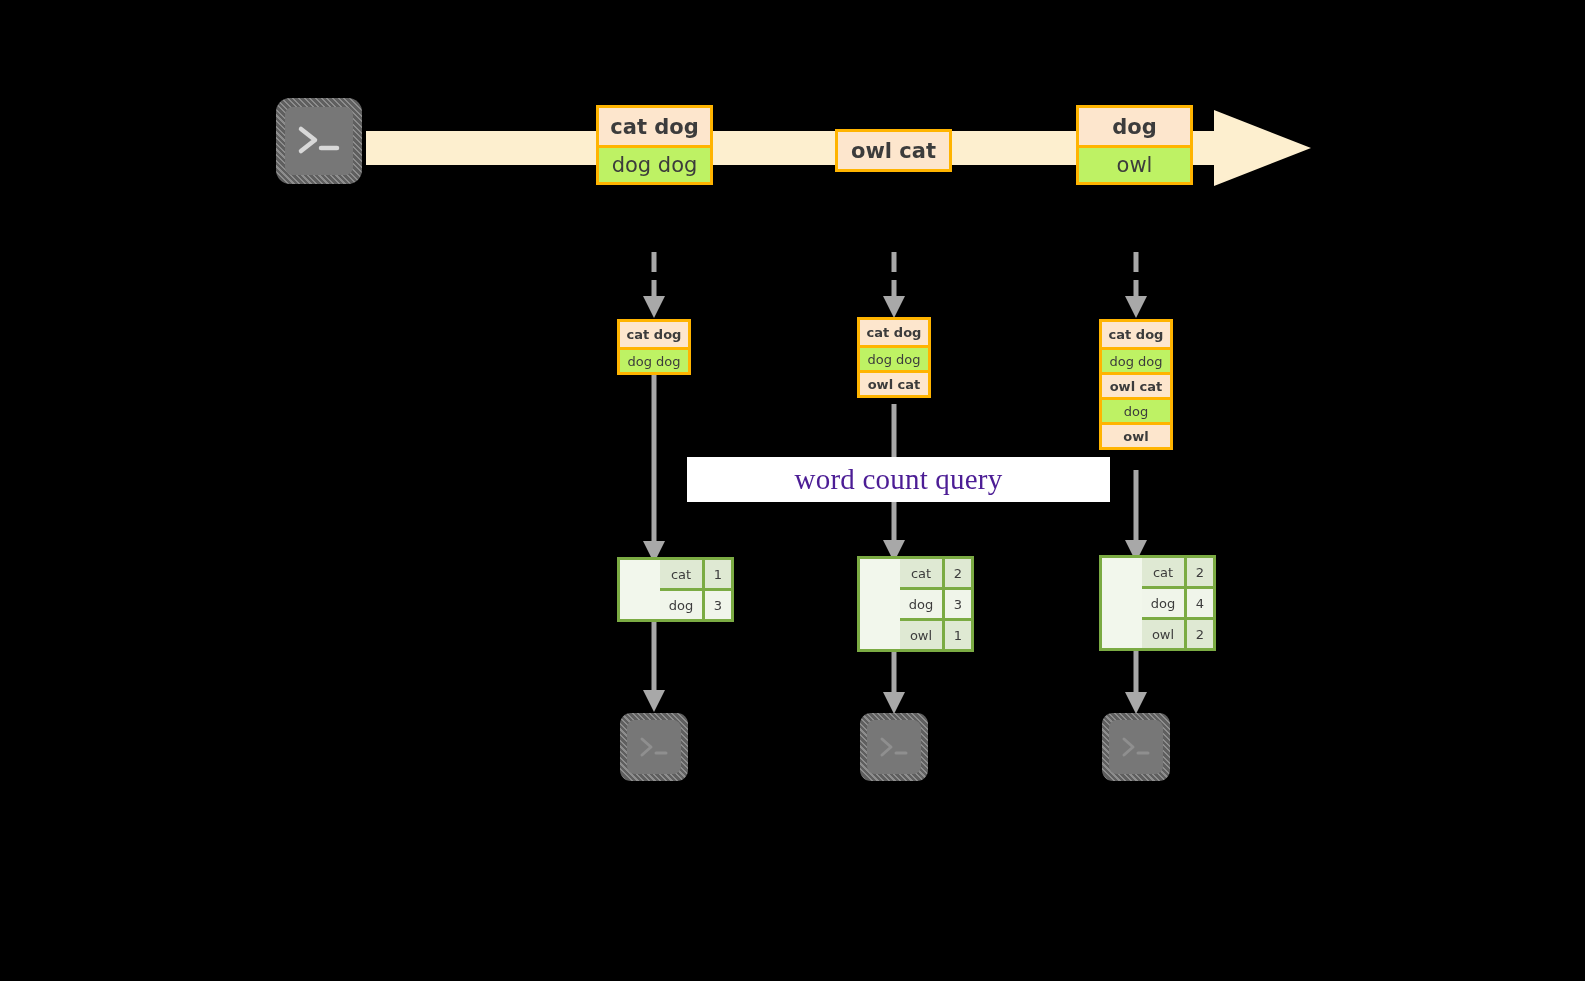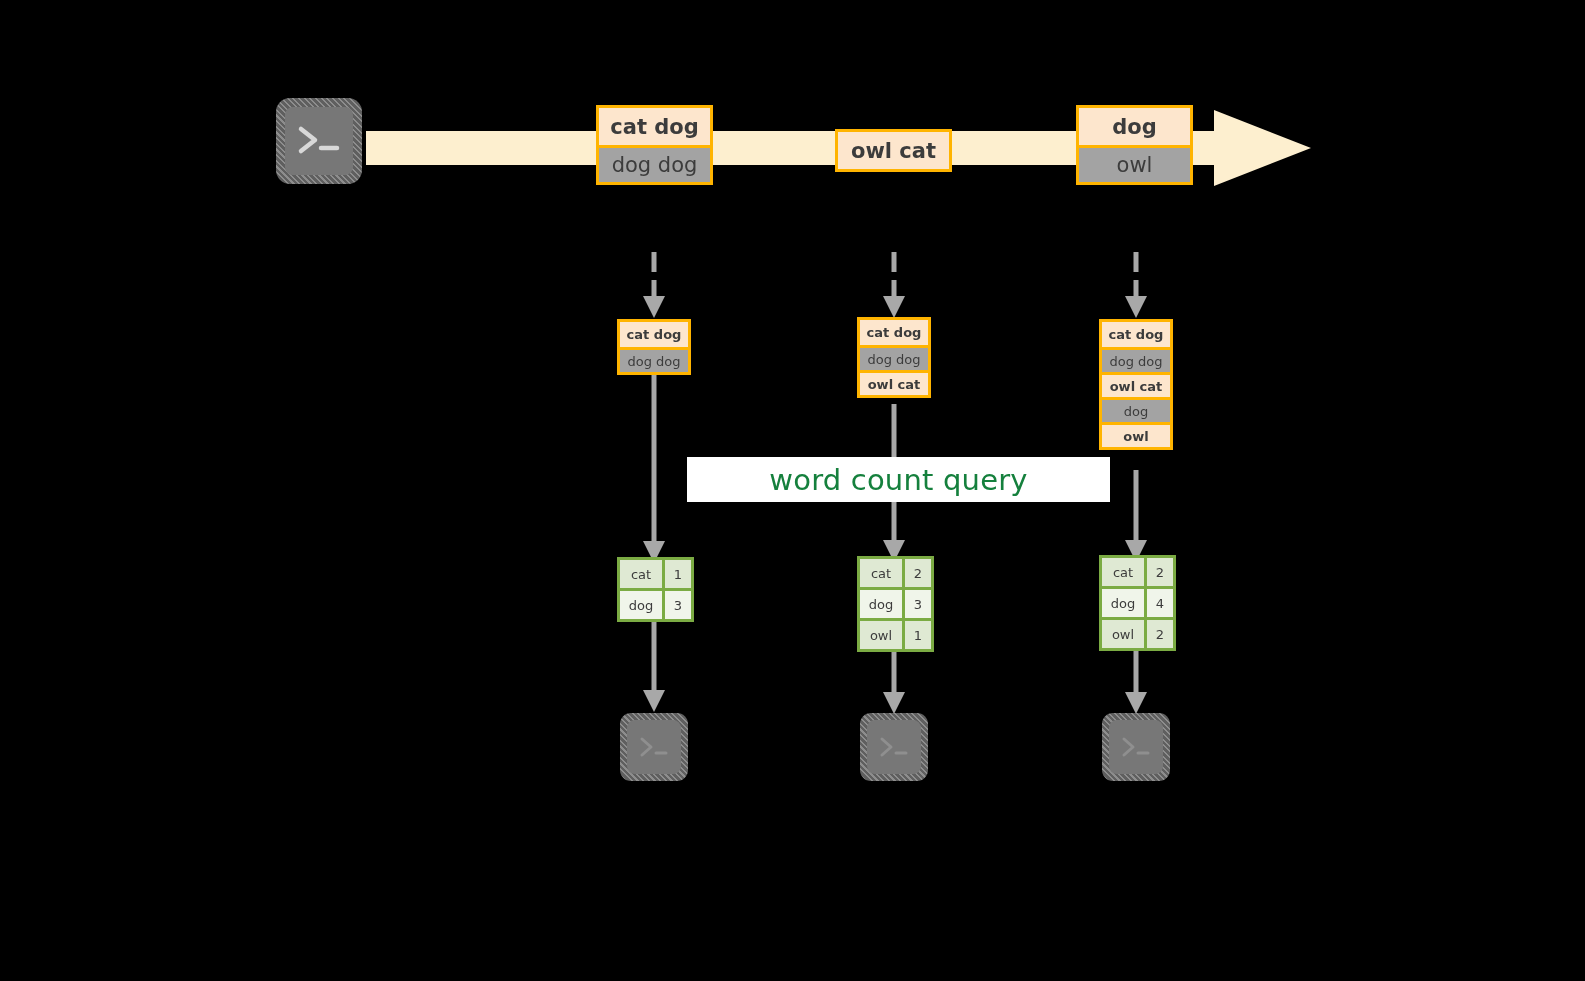--- a/index.html
+++ b/index.html
@@ -75,37 +75,38 @@
   .rec-cell {
     box-sizing: border-box;
     display: flex;
     align-items: center;
     justify-content: center;
     color: #3c3c3c;
     white-space: nowrap;
   }
   .rec-cell + .rec-cell { border-top: 3px solid #ffb400; }
   .rec-cell.shade-a { background: #fde6cd; font-weight: bold; }
-  .rec-cell.shade-b { background: #a3a3a3; }
+  .rec-cell.shade-b { background: #bef264; }
 
   
   .rec-group.top { width: 117px; }
   .rec-group.top .rec-cell { height: 37px; font-size: 21px; }
 
   
   .rec-group.stack { width: 74px; }
   .rec-group.stack .rec-cell { height: 25px; font-size: 13px; }
 
   
   .kv-table {
     position: absolute;
     box-sizing: border-box;
     border: 3px solid #7bab43;
     background: #f2f7ec;
     z-index: 6;
+    padding-left: 40px;
   }
   .kv-row { display: flex; height: 28px; }
   .kv-row + .kv-row { border-top: 3px solid #7bab43; }
   .kv-row.shade-a .kv-key, .kv-row.shade-a .kv-val { background: #dfe9d3; }
   .kv-row.shade-b .kv-key, .kv-row.shade-b .kv-val { background: #f0f5ea; }
   .kv-key {
     box-sizing: border-box;
     width: 45px;
     display: flex; align-items: center; justify-content: center;
     font-size: 13px; color: #3c3c3c;
@@ -127,23 +128,24 @@
     left: 687px; top: 457px;
     width: 423px; height: 45px;
     background: #ffffff;
     z-index: 8;
     display: flex;
     align-items: center;
     justify-content: center;
   }
   #query-banner .label {
     font-size: 29px;
-    color: #15803d;
+    color: #4c1d95;
     white-space: nowrap;
     letter-spacing: 0.2px;
+    font-family: Liberation Serif, serif;
   }
 </style>
 </head>
 <body>
 
 <div id="stage">
 
   <svg id="stream-arrow" viewBox="0 0 945 90" width="945" height="90">
     <polygon points="0,28 848,28 848,7 945,45 848,83 848,62 0,62" fill="#fdefcf"></polygon>
   </svg>

